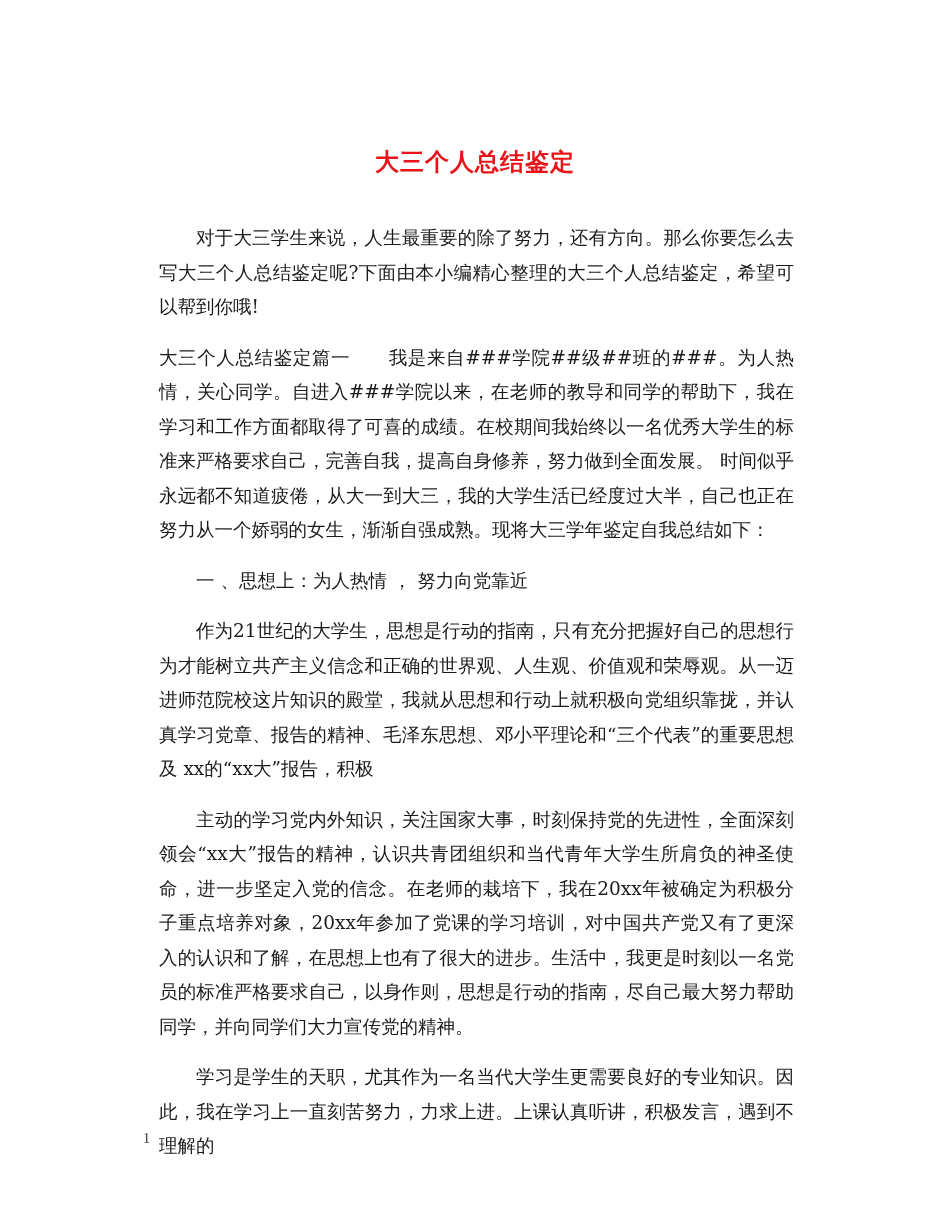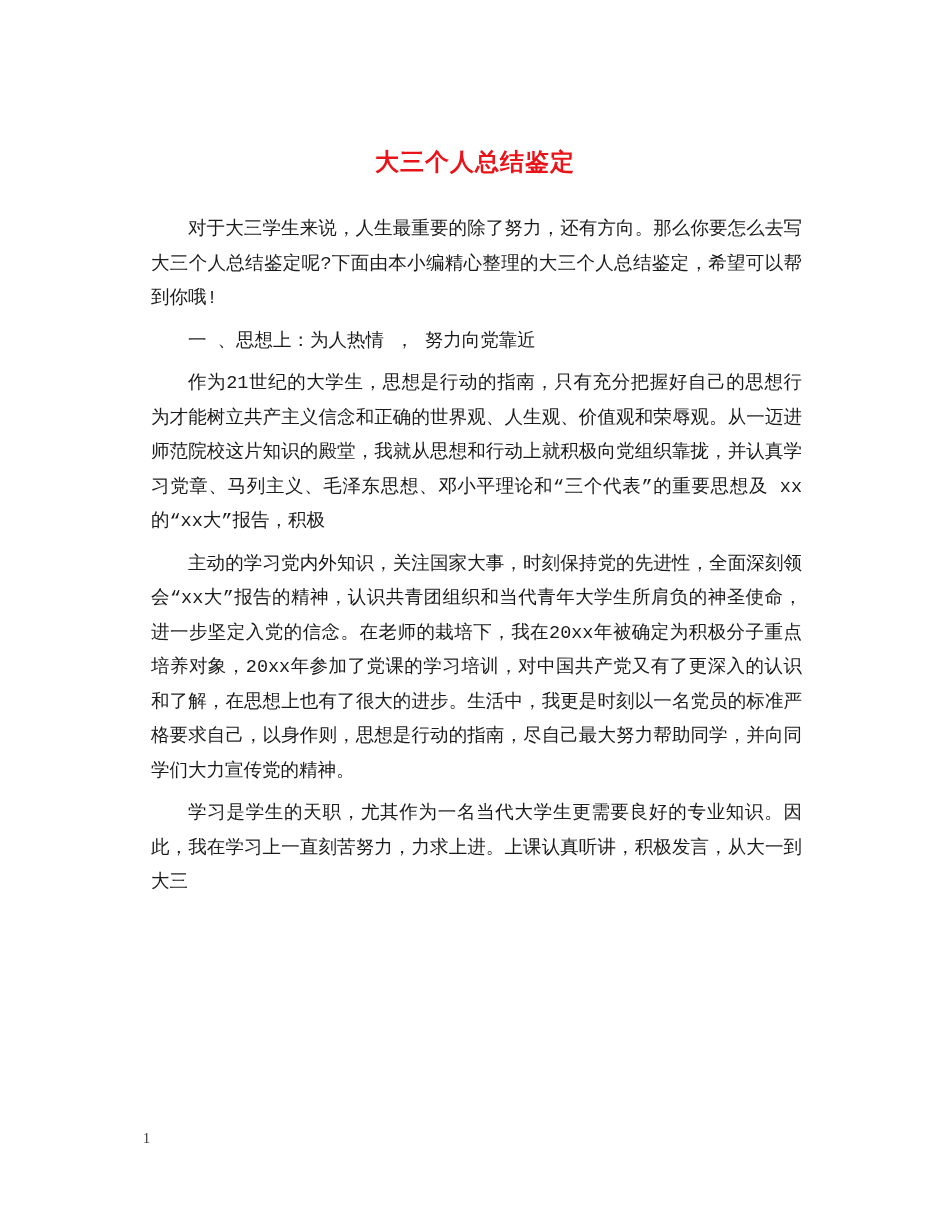--- a/index.html
+++ b/index.html
@@ -38,23 +38,22 @@
       position: absolute;
       left: 143px;
       top: 205px;
       width: 667px;
       font-size: 18.5px;
       line-height: 34.5px;
       text-align: justify;
       text-justify: inter-ideograph;
     }
     .body-text p {
-      margin: 8px;
+      margin: 16px;
       padding: 0;
-      font-family: Liberation Mono, monospace;
     }
     .indent { text-indent: 2em; }
     .gap { display: inline-block; width: 38px; }
     .page-number {
       position: absolute;
       left: 143px;
       top: 1131px;
       font-family: "Liberation Serif", "DejaVu Serif", serif;
       font-size: 14px;
       line-height: 16px;
@@ -62,20 +61,21 @@
     }
   </style>
 </head>
 <body>
 
 <div class="page">
   <h1 class="title" style="color: rgb(232, 20, 26);">大三个人总结鉴定</h1>
 
   <div class="body-text">
     <p class="indent">对于大三学生来说，人生最重要的除了努力，还有方向。那么你要怎么去写大三个人总结鉴定呢?下面由本小编精心整理的大三个人总结鉴定，希望可以帮到你哦!</p>
+    <p><span>大三个人总结鉴定篇一</span><span class="gap"></span><span>我是来自###学院##级##班的###。为人热情，关心同学。自进入###学院以来，在老师的教导和同学的帮助下，我在学习和工作方面都取得了可喜的成绩。在校期间我始终以一名优秀大学生的标准来严格要求自己，完善自我，提高自身修养，努力做到全面发展。 时间似乎永远都不知道疲倦，从大一到大三，我的大学生活已经度过大半，自己也正在努力从一个娇弱的女生，渐渐自强成熟。现将大三学年鉴定自我总结如下：</span></p>
     <p class="indent">一 、思想上：为人热情 ， 努力向党靠近</p>
-    <p class="indent">作为21世纪的大学生，思想是行动的指南，只有充分把握好自己的思想行为才能树立共产主义信念和正确的世界观、人生观、价值观和荣辱观。从一迈进师范院校这片知识的殿堂，我就从思想和行动上就积极向党组织靠拢，并认真学习党章、马列主义、毛泽东思想、邓小平理论和“三个代表”的重要思想及 xx的“xx大”报告，积极</p>
+    <p class="indent">作为21世纪的大学生，思想是行动的指南，只有充分把握好自己的思想行为才能树立共产主义信念和正确的世界观、人生观、价值观和荣辱观。从一迈进师范院校这片知识的殿堂，我就从思想和行动上就积极向党组织靠拢，并认真学习党章、报告的精神、毛泽东思想、邓小平理论和“三个代表”的重要思想及 xx的“xx大”报告，积极</p>
     <p class="indent">主动的学习党内外知识，关注国家大事，时刻保持党的先进性，全面深刻领会“xx大”报告的精神，认识共青团组织和当代青年大学生所肩负的神圣使命，进一步坚定入党的信念。在老师的栽培下，我在20xx年被确定为积极分子重点培养对象，20xx年参加了党课的学习培训，对中国共产党又有了更深入的认识和了解，在思想上也有了很大的进步。生活中，我更是时刻以一名党员的标准严格要求自己，以身作则，思想是行动的指南，尽自己最大努力帮助同学，并向同学们大力宣传党的精神。</p>
-    <p class="indent">学习是学生的天职，尤其作为一名当代大学生更需要良好的专业知识。因此，我在学习上一直刻苦努力，力求上进。上课认真听讲，积极发言，从大一到大三</p>
+    <p class="indent">学习是学生的天职，尤其作为一名当代大学生更需要良好的专业知识。因此，我在学习上一直刻苦努力，力求上进。上课认真听讲，积极发言，遇到不理解的</p>
   </div>
 
   <div class="page-number">1</div>
 </div>
 
 </body></html>

